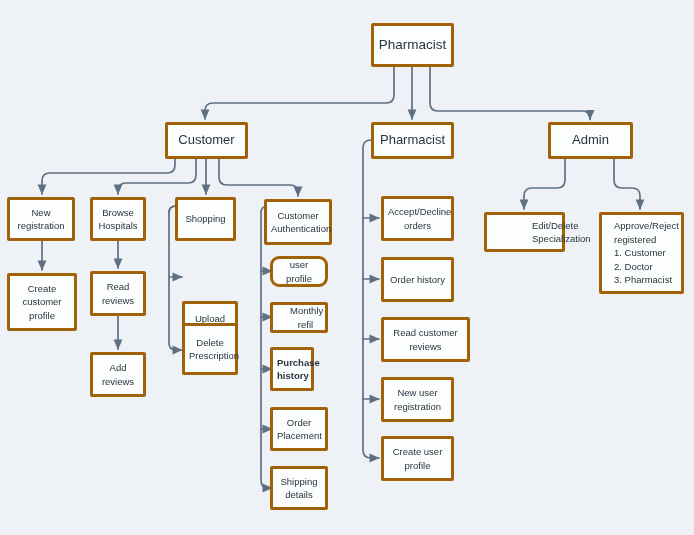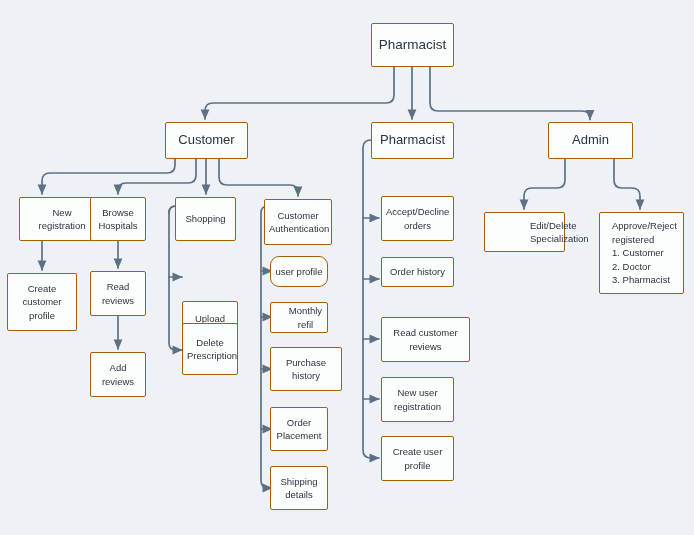--- a/index.html
+++ b/index.html
@@ -25,21 +25,21 @@
     left: 0;
     top: 0;
     width: 694px;
     height: 535px;
     pointer-events: none;
   }
   .node {
     position: absolute;
     box-sizing: border-box;
     background: #fcfdfd;
-    border: 1px solid #a16207;
+    border: 3px solid #a16207;
     border-radius: 2px;
     display: flex;
     align-items: center;
     justify-content: center;
     text-align: center;
     color: #2b3440;
     line-height: 1.42;
     padding: 2px 4px;
     box-shadow: 0 0 0 0 rgba(0,0,0,0);
   }
@@ -130,21 +130,21 @@
   <div class="node lvl2" style="left:165px; top:122px; width:83px; height:37px;">
     <span class="txt">Customer</span>
   </div>
   <div class="node lvl2" style="left:371px; top:122px; width:83px; height:37px;">
     <span class="txt">Pharmacist</span>
   </div>
   <div class="node lvl2" style="left:548px; top:122px; width:85px; height:37px;">
     <span class="txt">Admin</span>
   </div>
 
-  <div class="node leaf" style="left:19px; top:197px; width:86px; height:44px;">
+  <div class="node leaf" style="left:7px; top:197px; width:68px; height:44px;">
     <span class="txt">New
 registration</span>
   </div>
   <div class="node leaf" style="left:7px; top:273px; width:70px; height:58px;">
     <span class="txt">Create
 customer
 profile</span>
   </div>
 
   <div class="node leaf" style="left:90px; top:197px; width:56px; height:44px;">
@@ -174,38 +174,38 @@
   <div class="node leaf" style="left:264px; top:199px; width:68px; height:46px;">
     <span class="txt">Customer
 Authentication</span>
   </div>
   <div class="node leaf" style="left:270px; top:256px; width:58px; height:31px;border-radius:9px;">
     <span class="txt">user profile</span>
   </div>
   <div class="node leaf" style="left:270px; top:302px; width:58px; height:31px;padding-left:17px;">
     <span class="txt">Monthly refil</span>
   </div>
-  <div class="node leaf" style="left:270px; top:347px; width:72px; height:44px;">
+  <div class="node leaf" style="left:270px; top:347px; width:44px; height:44px;font-weight:bold;">
     <span class="txt">Purchase
 history</span>
   </div>
   <div class="node leaf" style="left:270px; top:407px; width:58px; height:44px;">
     <span class="txt">Order
 Placement</span>
   </div>
   <div class="node leaf" style="left:270px; top:466px; width:58px; height:44px;">
     <span class="txt">Shipping
 details</span>
   </div>
 
   <div class="node leaf" style="left:381px; top:196px; width:73px; height:45px;">
     <span class="txt">Accept/Decline
 orders</span>
   </div>
-  <div class="node leaf" style="left:381px; top:257px; width:73px; height:30px;">
+  <div class="node leaf" style="left:381px; top:257px; width:73px; height:45px;">
     <span class="txt">Order history</span>
   </div>
   <div class="node leaf" style="left:381px; top:317px; width:89px; height:45px;">
     <span class="txt">Read customer
 reviews</span>
   </div>
   <div class="node leaf" style="left:381px; top:377px; width:73px; height:45px;justify-content:center;">
     <span class="txt">New user
 registration</span>
   </div>

